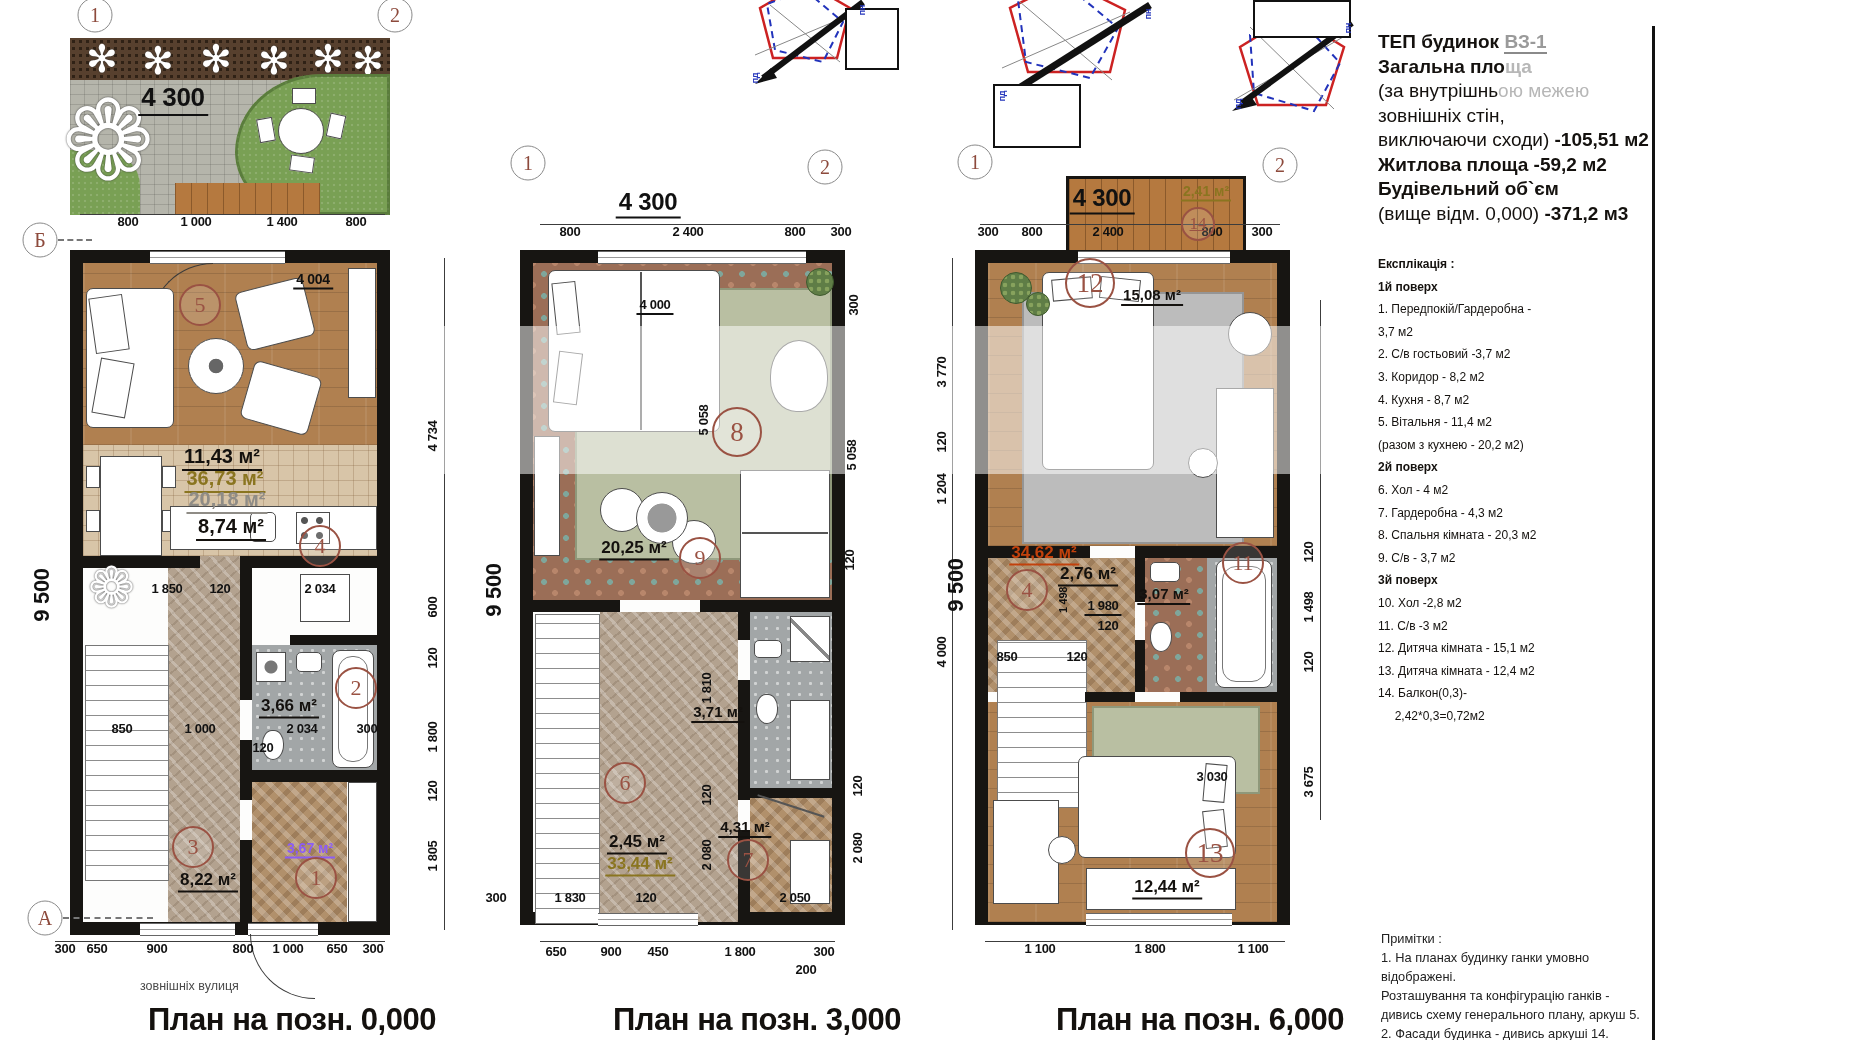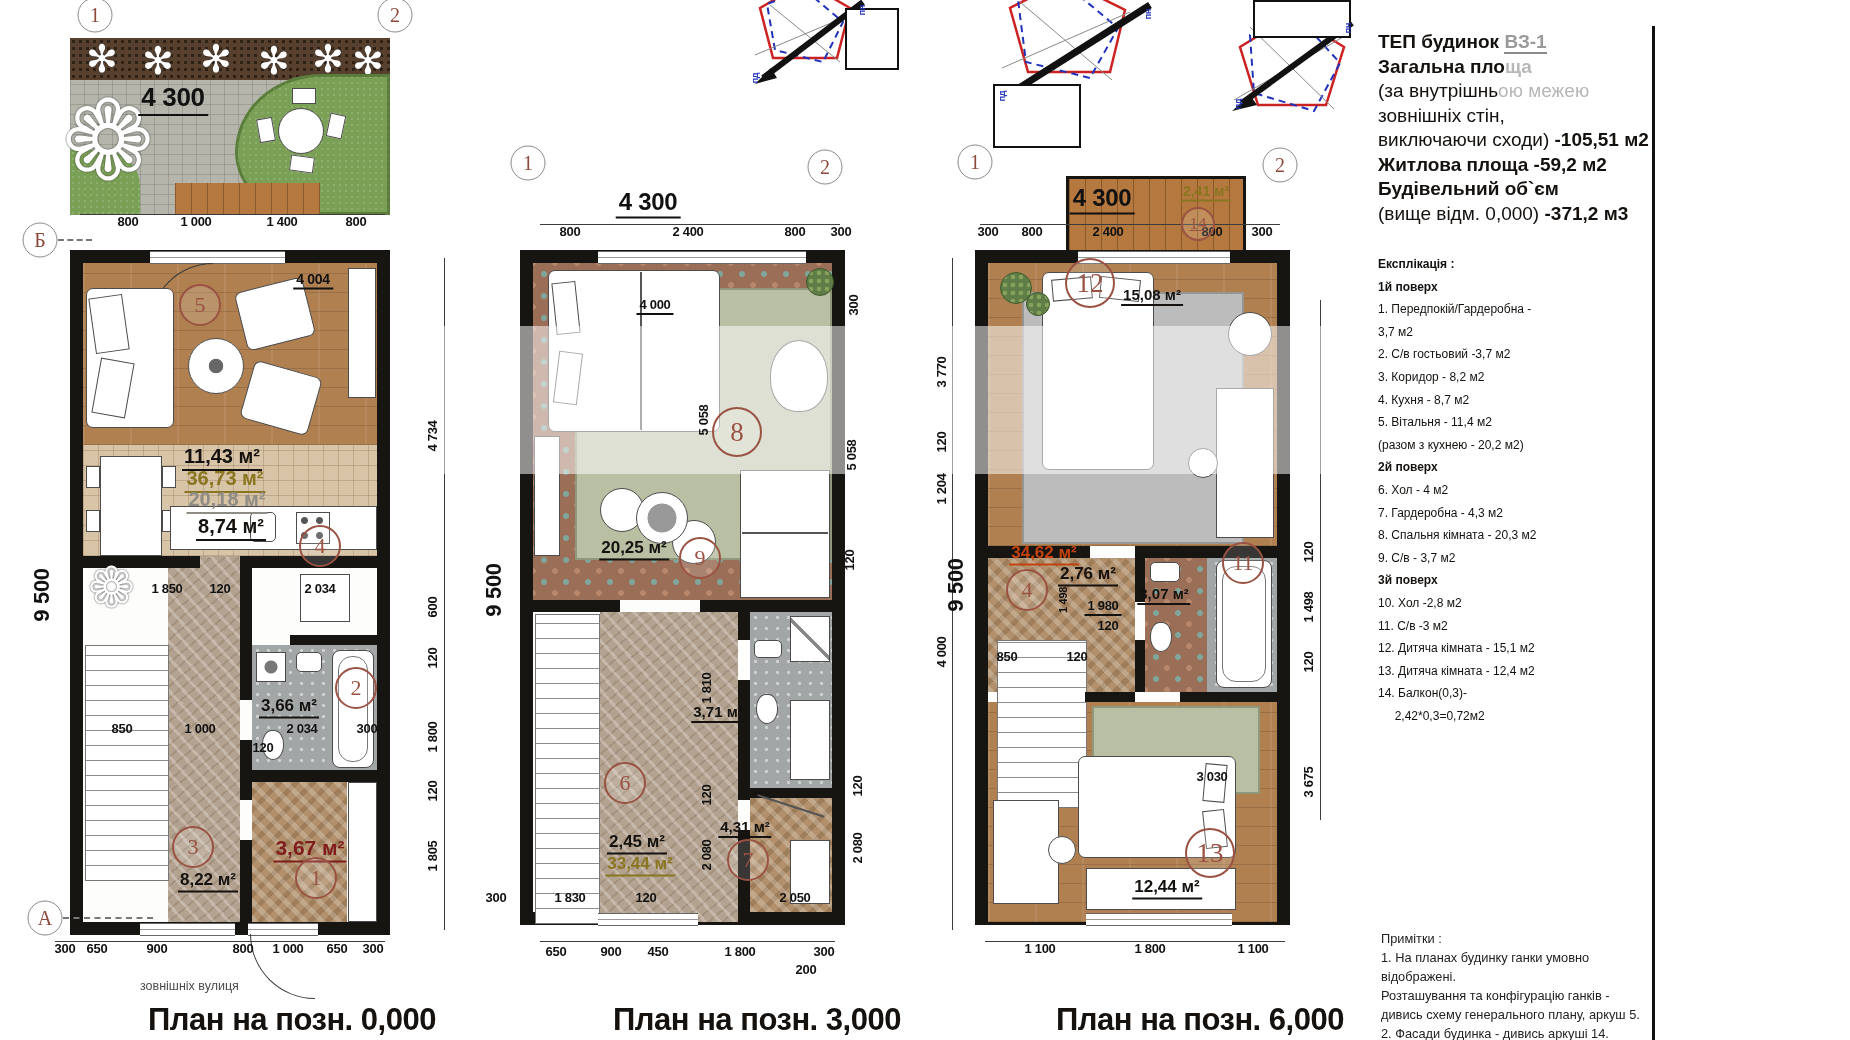--- a/index.html
+++ b/index.html
@@ -413,21 +413,21 @@
       <span class="dim" style="left: 1212px; top: 776px;">3 030</span>
       <span class="dim" style="left: 1040px; top: 948px;">1 100</span>
       <span class="dim" style="left: 1150px; top: 948px;">1 800</span>
       <span class="dim" style="left: 1253px; top: 948px;">1 100</span>
       <span class="area" style="left: 222px; top: 458px; font-size: 20px; color: rgb(20, 17, 14);">11,43 м²</span>
       <span class="area" style="left: 225px; top: 480px; font-size: 20px; color: rgb(138, 117, 32);">36,73 м²</span>
       <span class="area" style="left: 227px; top: 501px; font-size: 20px; color: rgb(143, 140, 134);">20,18 м²</span>
       <span class="area" style="left: 231px; top: 528px; font-size: 20px; color: rgb(20, 17, 14);">8,74 м²</span>
       <span class="area" style="left: 289px; top: 707px; font-size: 17px; color: rgb(20, 17, 14);">3,66 м²</span>
       <span class="area" style="left: 208px; top: 881px; font-size: 17px; color: rgb(20, 17, 14);">8,22 м²</span>
-      <span class="area" style="left: 310px; top: 849px; font-size: 21px; color: #7f1d1d;">3,67 м²</span>
+      <span class="area" style="left: 310px; top: 849px; font-size: 14px; color: #8b5cf6;">3,67 м²</span>
       <span class="area" style="left: 634px; top: 549px; font-size: 17px; color: rgb(20, 17, 14);">20,25 м²</span>
       <span class="area" style="left: 637px; top: 843px; font-size: 17px; color: rgb(20, 17, 14);">2,45 м²</span>
       <span class="area" style="left: 640px; top: 865px; font-size: 17px; color: rgb(138, 117, 32);">33,44 м²</span>
       <span class="area" style="left: 718px; top: 713px; font-size: 15px; color: rgb(20, 17, 14);">3,71 м²</span>
       <span class="area" style="left: 745px; top: 828px; font-size: 15px; color: rgb(20, 17, 14);">4,31 м²</span>
       <span class="area" style="left: 1206px; top: 192px; font-size: 14px; color: rgb(138, 117, 32);">2,41 м²</span>
       <span class="area" style="left: 1152px; top: 296px; font-size: 15px; color: rgb(20, 17, 14);">15,08 м²</span>
       <span class="area" style="left: 1044px; top: 554px; font-size: 17px; color: #c2410c;">34,62 м²</span>
       <span class="area" style="left: 1088px; top: 575px; font-size: 17px; color: rgb(20, 17, 14);">2,76 м²</span>
       <span class="area" style="left: 1164px; top: 595px; font-size: 15px; color: rgb(20, 17, 14);">3,07 м²</span>

